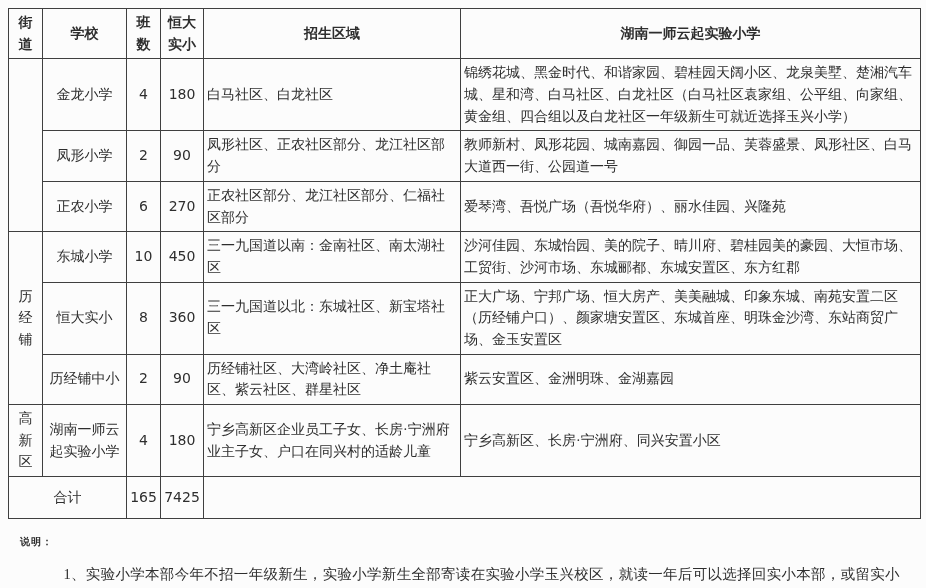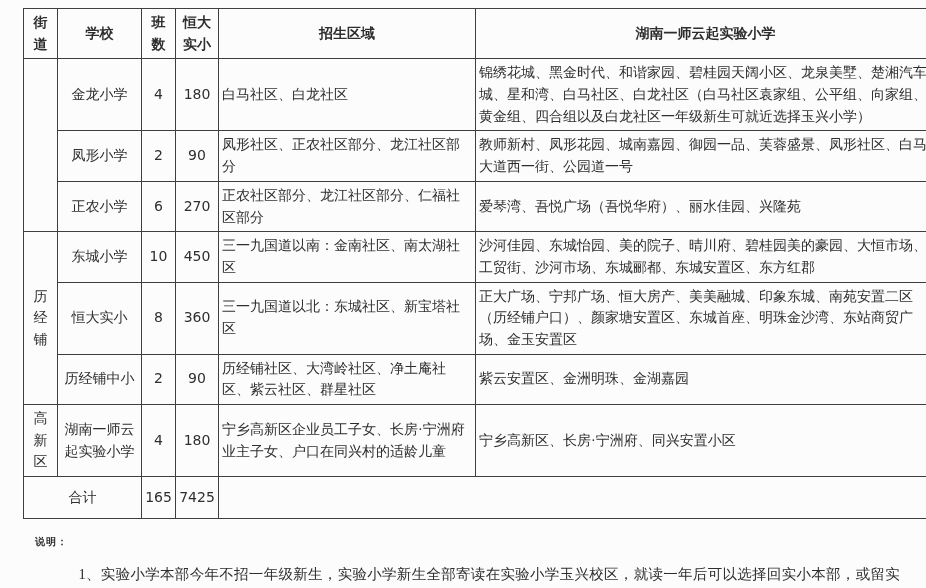--- a/index.html
+++ b/index.html
@@ -3,21 +3,21 @@
 <meta charset="utf-8">
 <style>
   * { box-sizing: border-box; margin: 0; padding: 0; }
   html, body {
     width: 926px; height: 588px;
     background: #fcfcfc;
     color: #2e2e2e;
     font-family: "Liberation Serif", "DejaVu Serif", serif;
     overflow: hidden;
   }
-  .page { position: relative; width: 926px; height: 588px; padding: 8px 6px 0 23px; }
+  .page { position: relative; width: 926px; height: 588px; padding: 8px 6px 0 8px; }
 
   table.enroll {
     border-collapse: collapse;
     table-layout: fixed;
     width: 912px;
   }
   table.enroll td, table.enroll th {
     border: 1px solid #3f3f3f;
     vertical-align: middle;
     padding: 3px;

